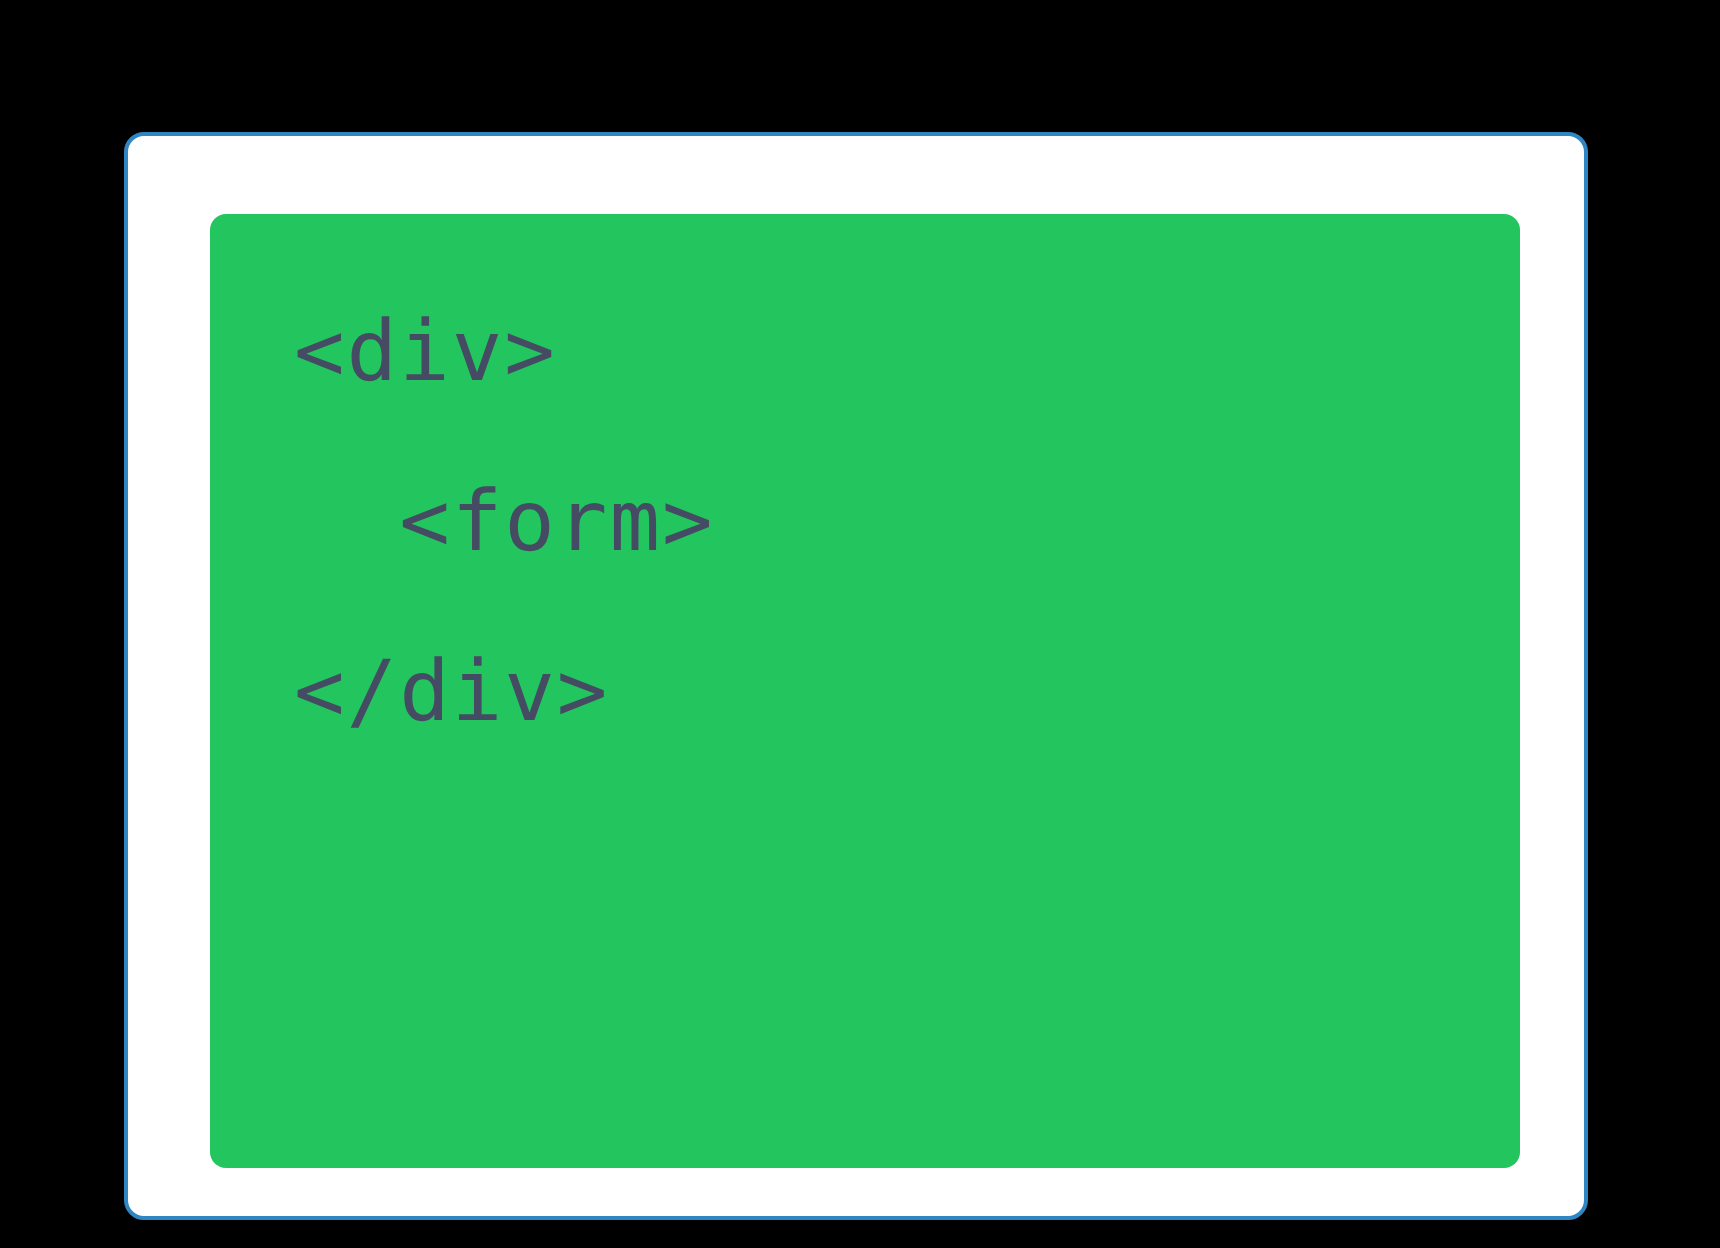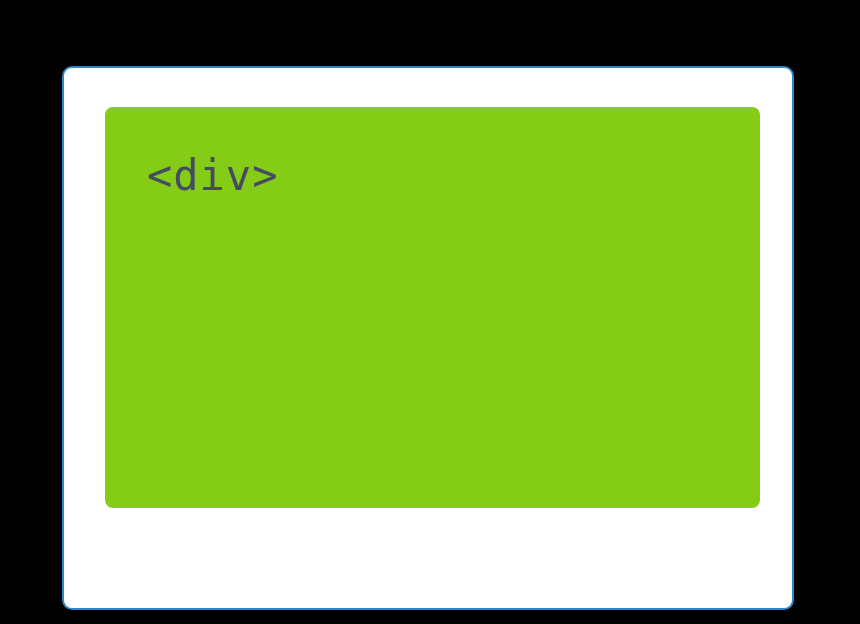--- a/index.html
+++ b/index.html
@@ -29,22 +29,22 @@
     border: 2px solid #2f86c3;
     border-radius: 10px;
     box-sizing: border-box;
   }
 
   .code-block {
     position: absolute;
     left: 41px;
     top: 39px;
     width: 655px;
-    height: 401px;
-    background: #84cc16;
+    height: 477px;
+    background: #22c55e;
     border-radius: 8px;
     box-sizing: border-box;
     padding: 26px 42px;
     overflow: hidden;
   }
 
   .code-line {
     font-family: "DejaVu Sans Mono", monospace;
     font-size: 42px;
     line-height: 85px;
@@ -53,15 +53,17 @@
     letter-spacing: 1px;
   }
 </style>
 </head>
 <body>
 
 <div class="stage">
   <div class="card">
     <div class="code-block">
       <div class="code-line">&lt;div&gt;</div>
+      <div class="code-line">  &lt;form&gt;</div>
+      <div class="code-line">&lt;/div&gt;</div>
     </div>
   </div>
 </div>
 
 </body></html>

